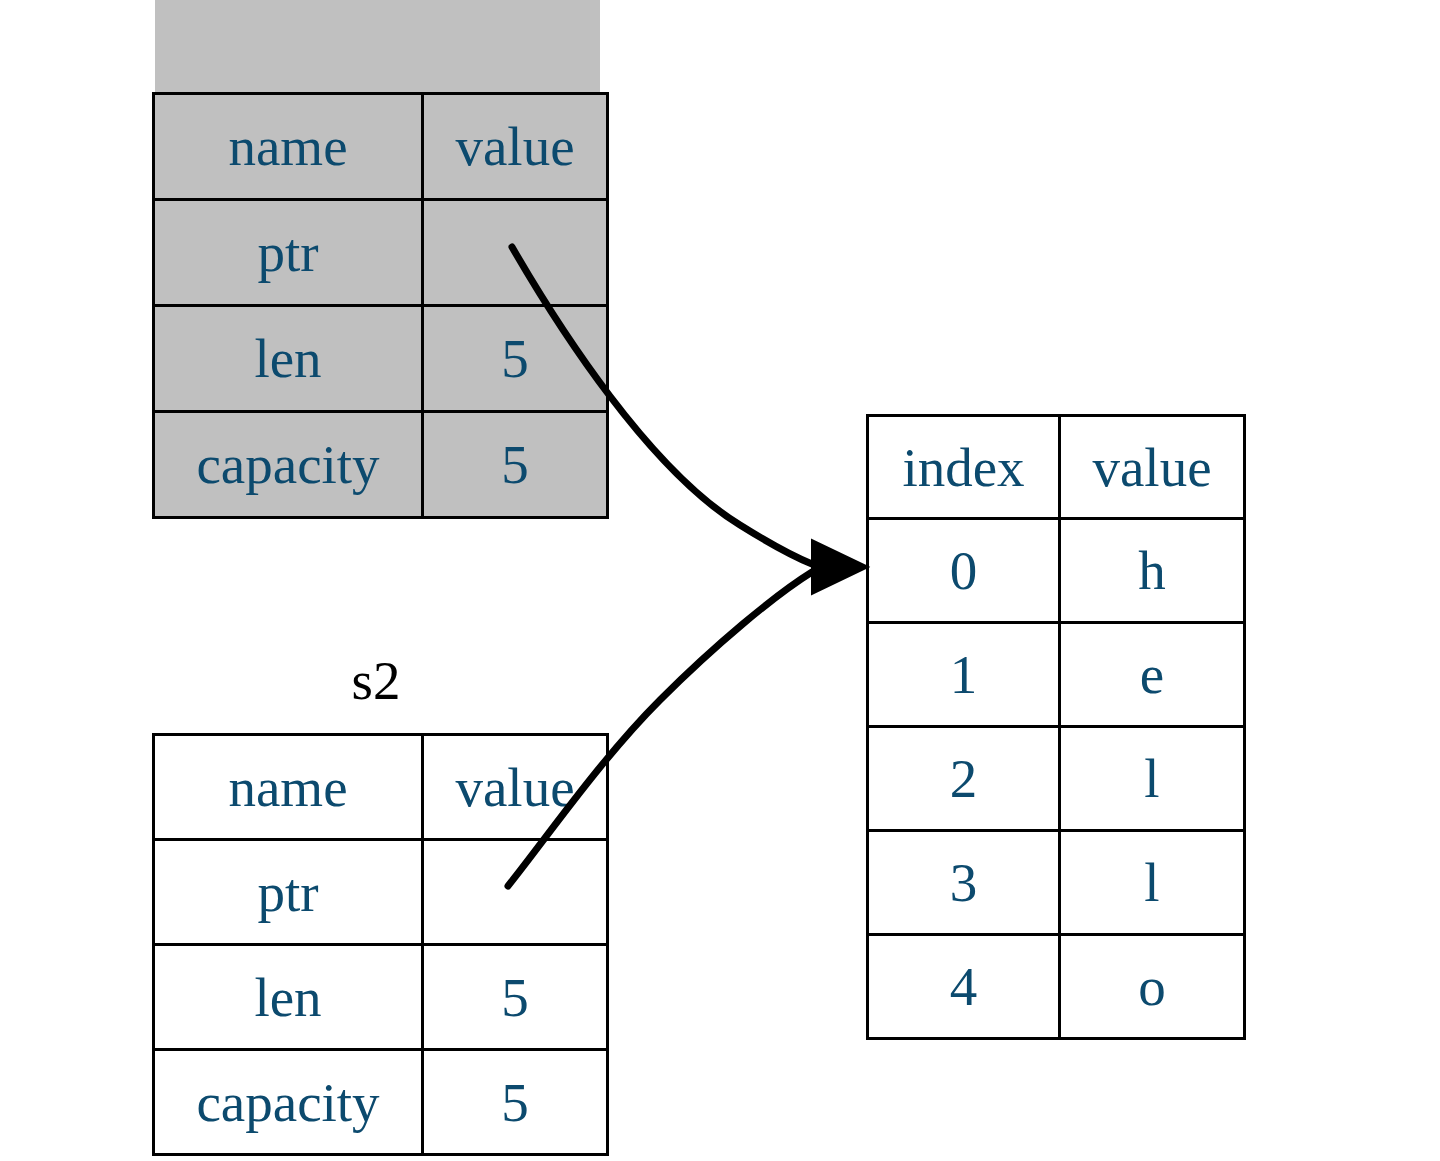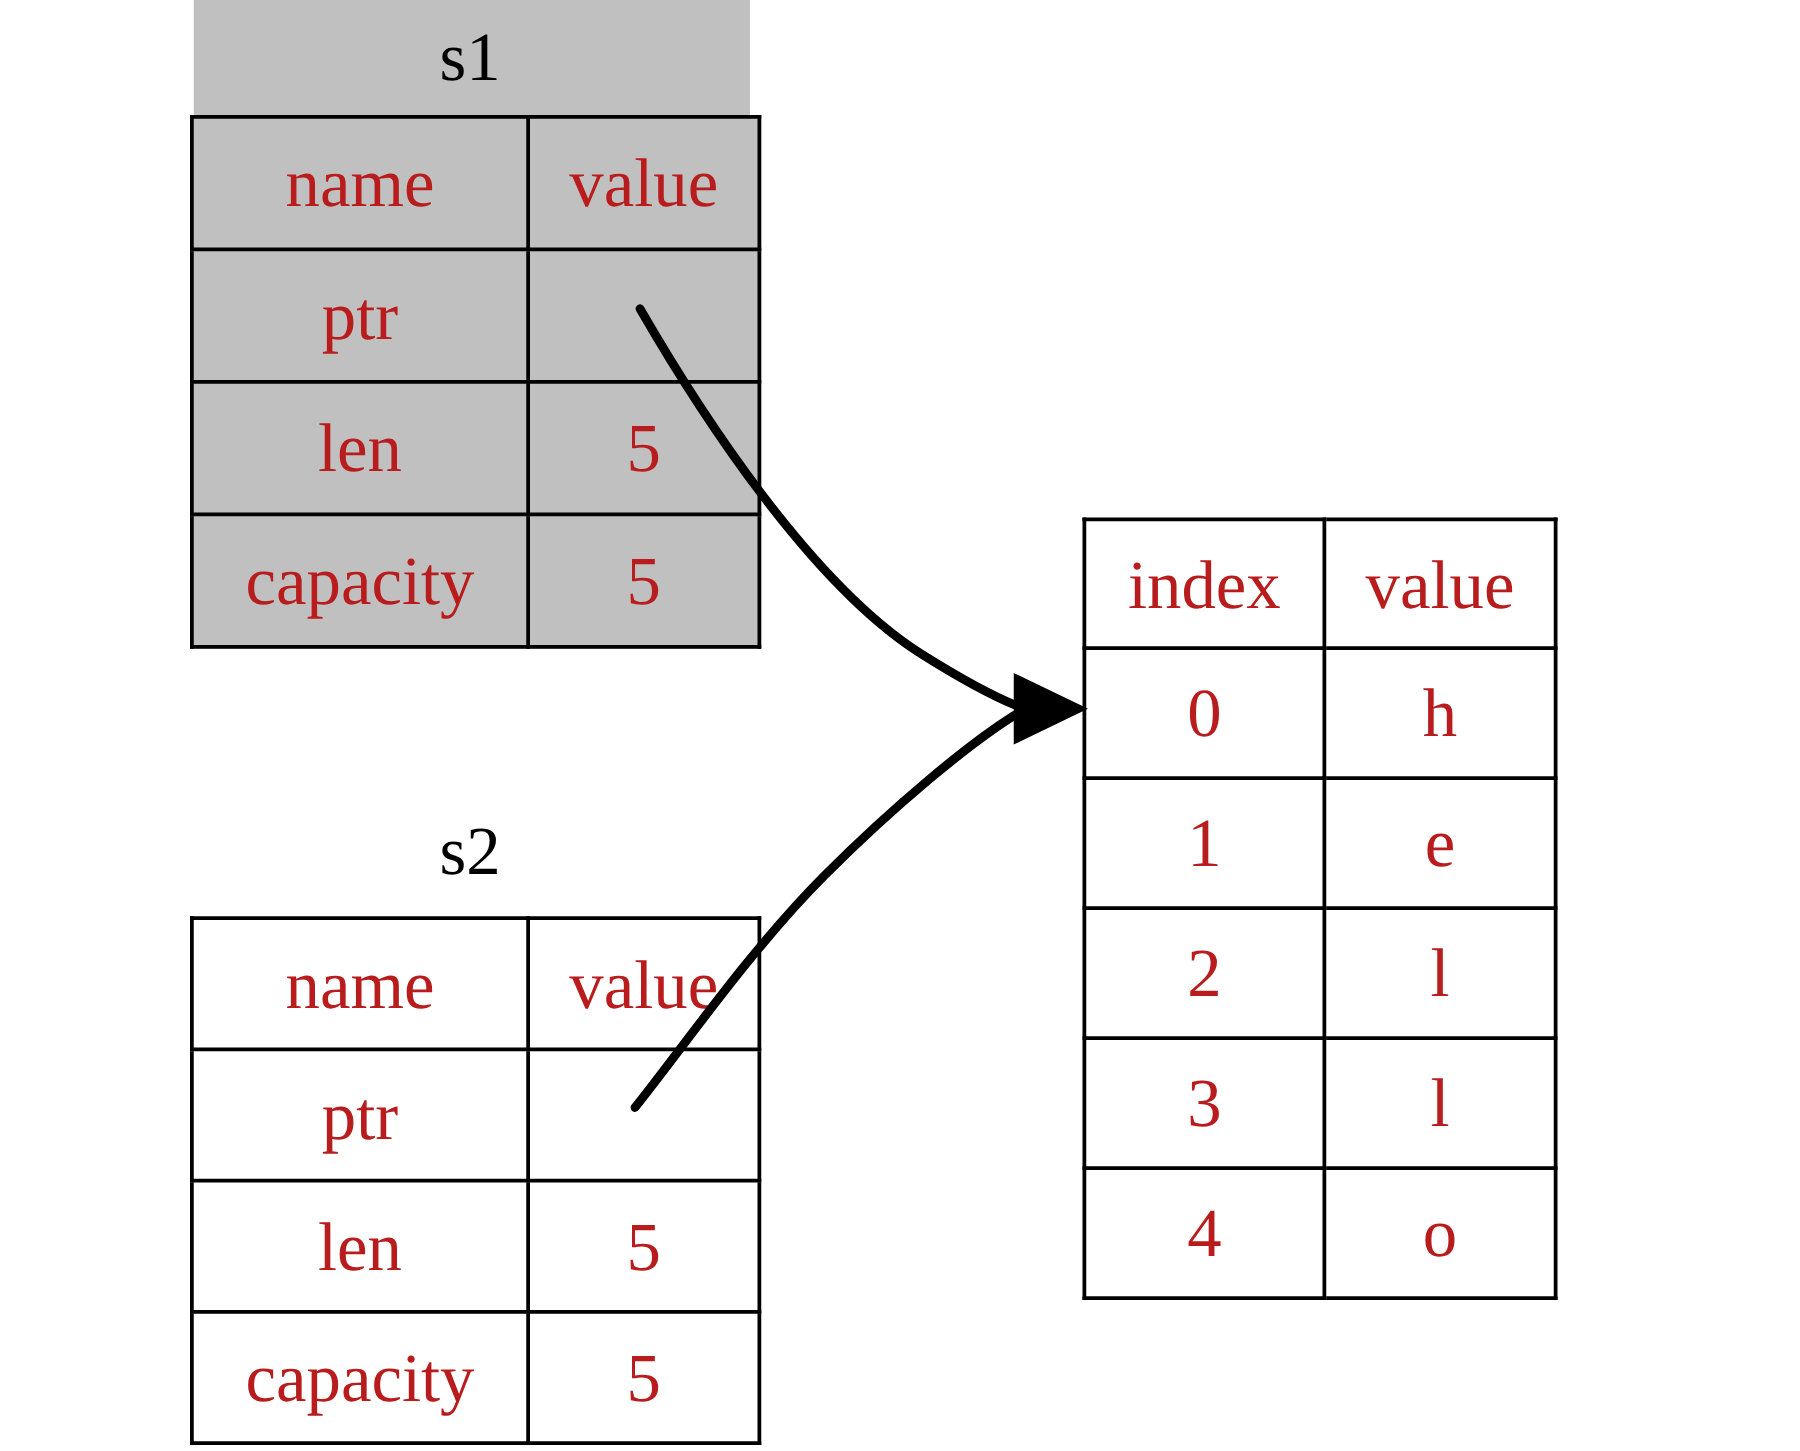--- a/index.html
+++ b/index.html
@@ -29,21 +29,21 @@
     border-spacing: 0;
     table-layout: fixed;
   }
   .struct-table td {
     border: 3px solid #000000;
     text-align: center;
     vertical-align: middle;
     font-size: 55px;
     line-height: 1;
     padding: 0;
-    color: #b91c1c;
+    color: #0c4a6e;
     white-space: nowrap;
   }
 
   
   #s1-table {
     left: 152px;
     top: 92px;
     width: 448px;
     height: 412px;
     background: #c0c0c0;
@@ -99,21 +99,20 @@
     pointer-events: none;
   }
 </style>
 </head>
 <body>
 
 <div id="canvas">
 
   <div class="cluster" style="left:155px; top:0px; width:445px; height:504px;"></div>
 
-  <div class="cluster-title" id="s1-title">s1</div>
 
   <table class="struct-table" id="s1-table">
     <tbody>
         <tr>
       <td class="col-name">name</td>
       <td class="col-value">value</td>
     </tr>
     <tr>
       <td class="col-name">ptr</td>
       <td class="col-value"></td>

